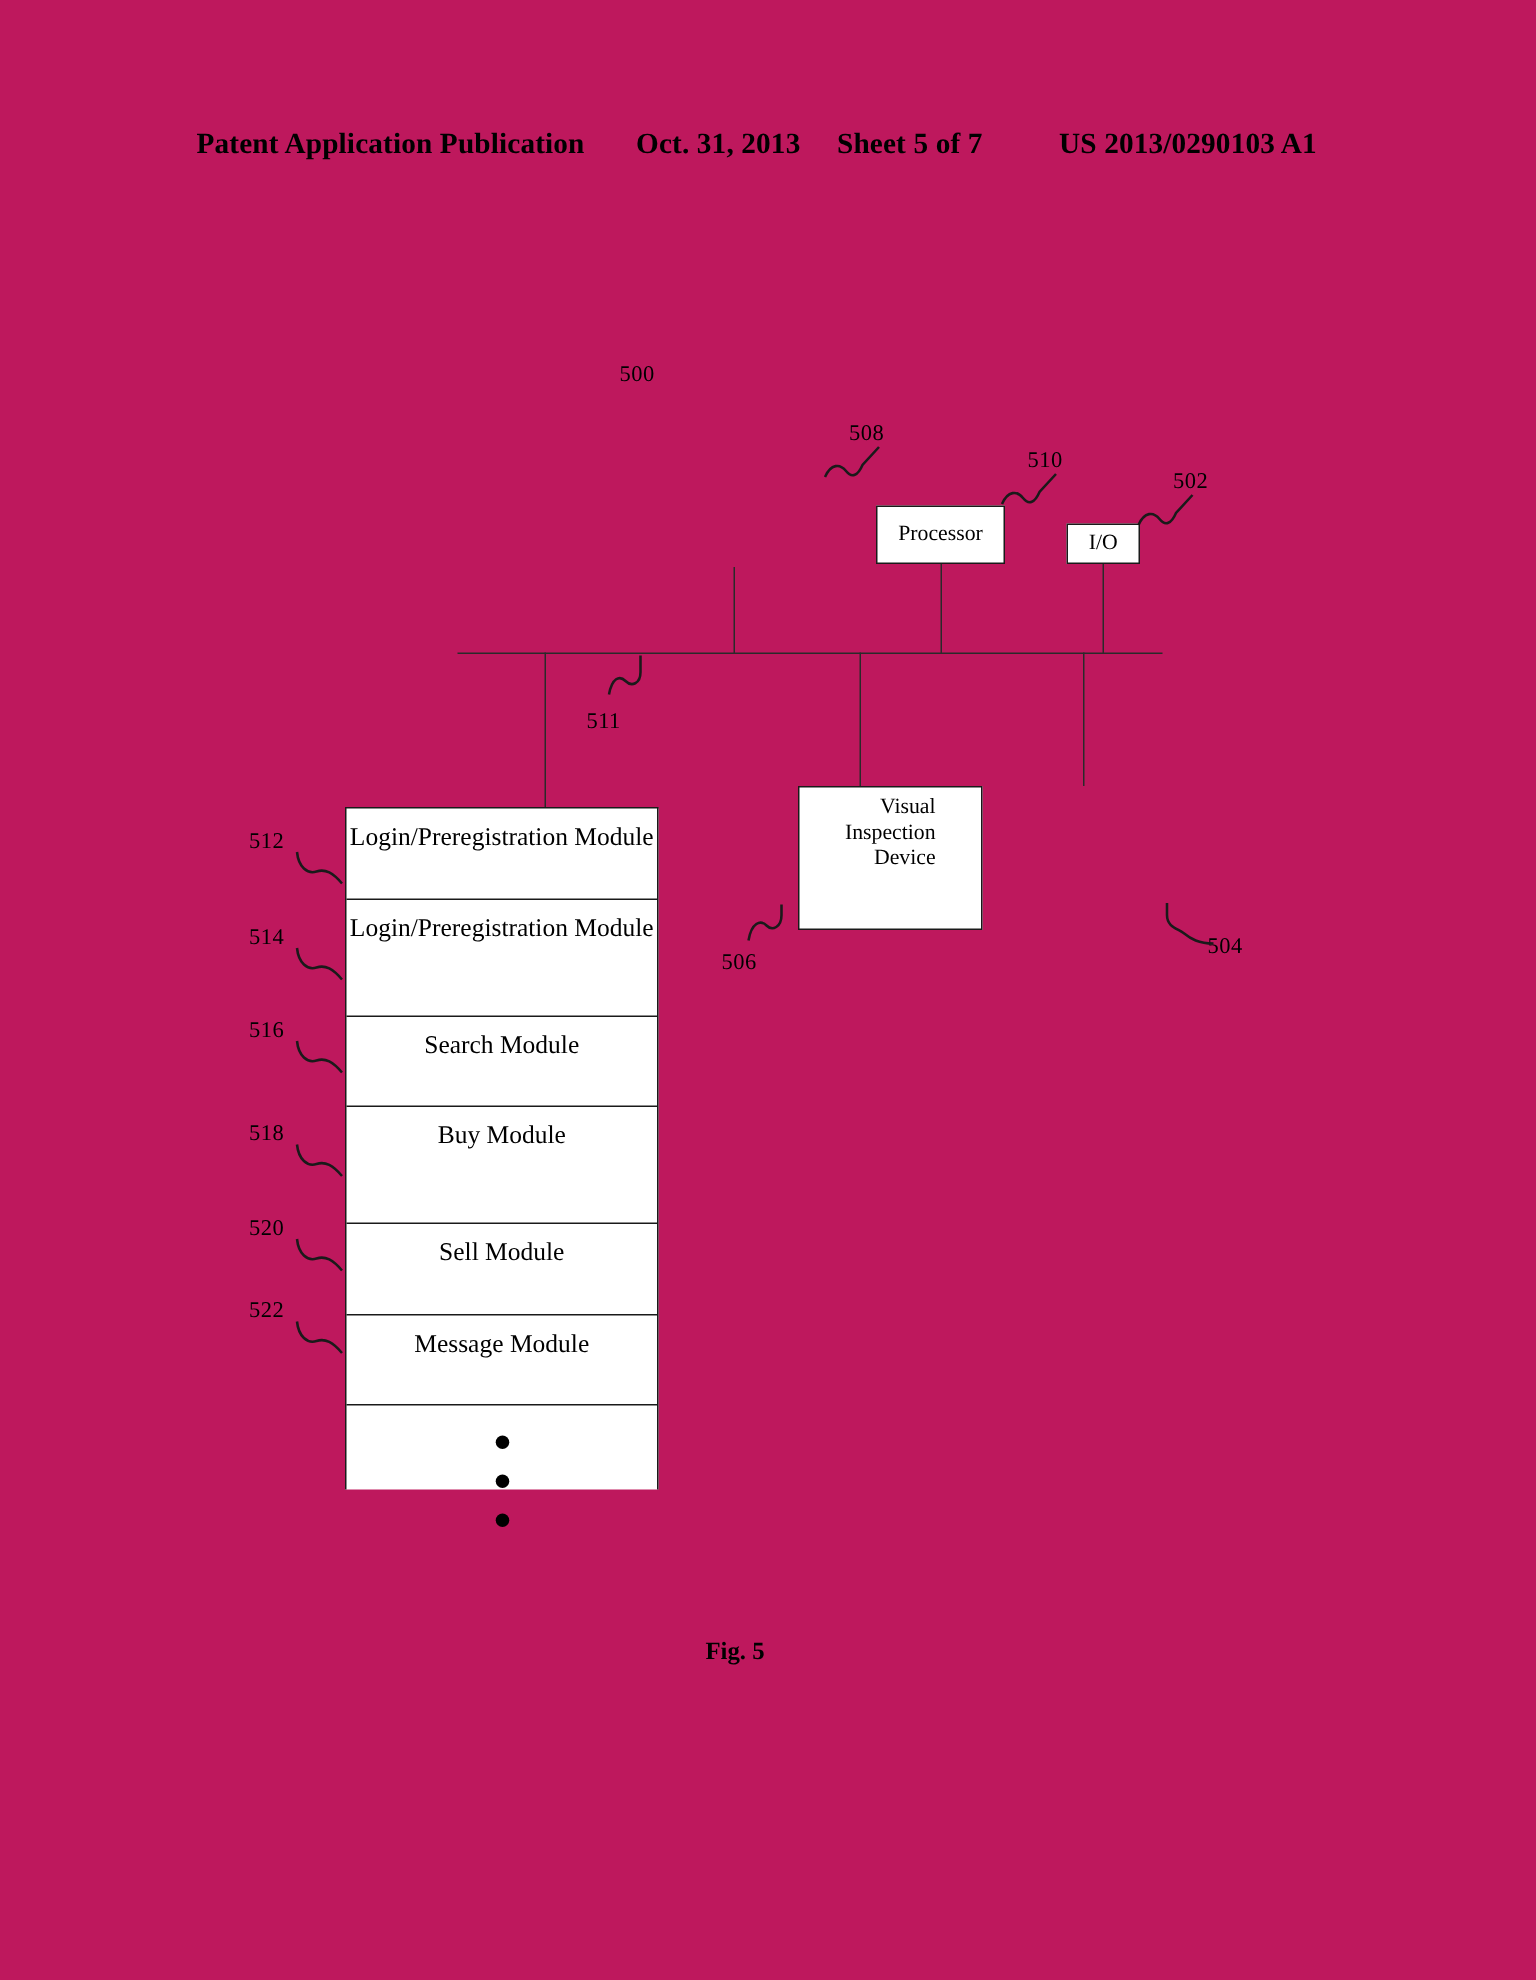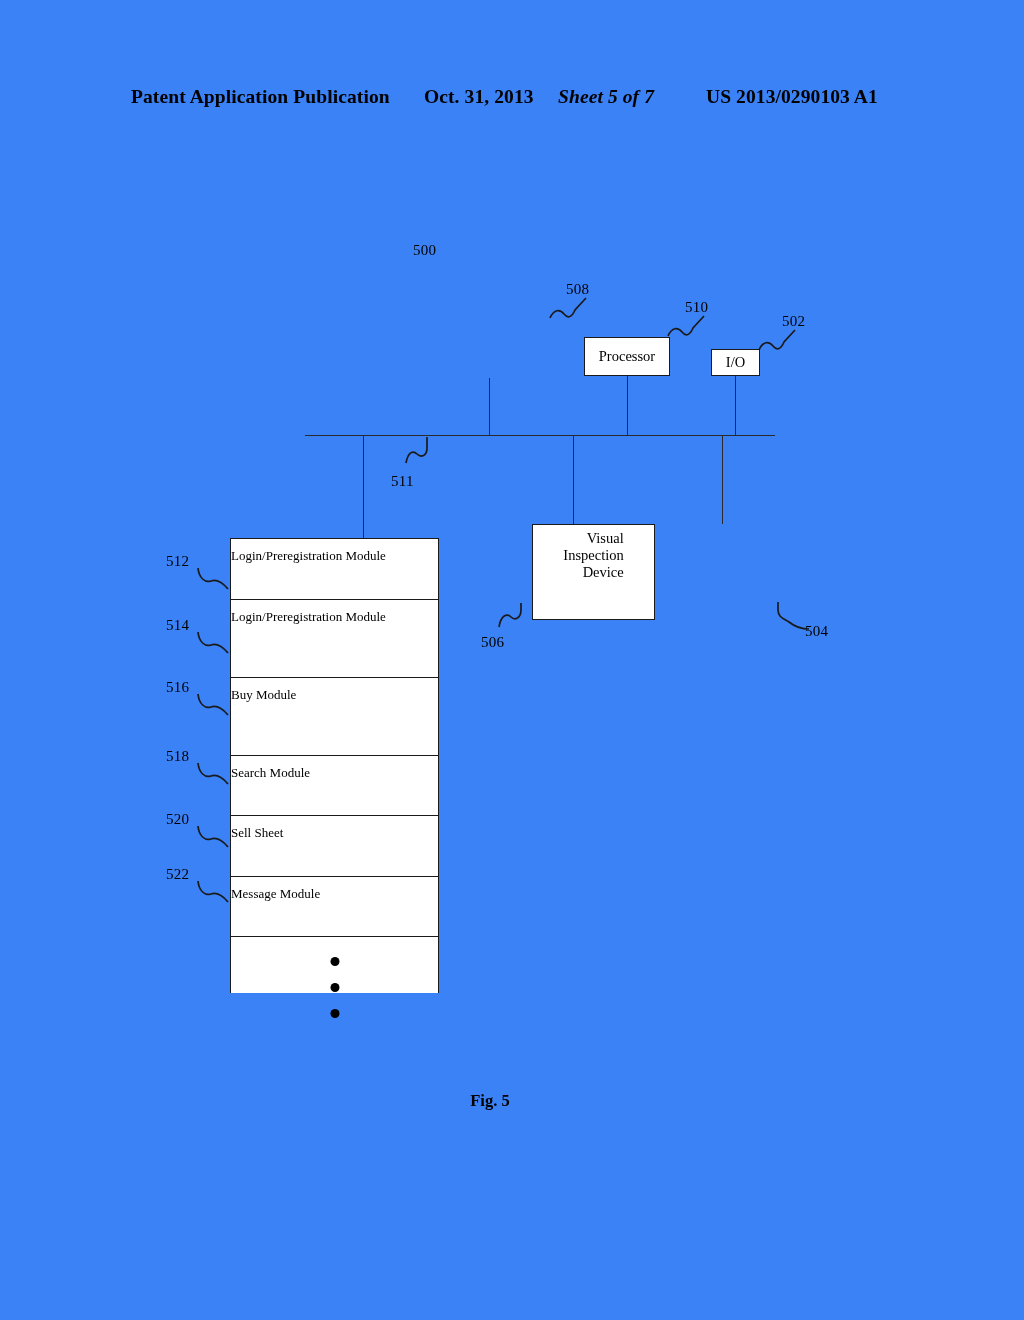--- a/index.html
+++ b/index.html
@@ -9,41 +9,41 @@
     background: #ffffff;
   }
   body {
     font-family: "Liberation Serif", "DejaVu Serif", serif;
     color: #000000;
   }
   #page {
     position: relative;
     width: 1024px;
     height: 1320px;
-    background: #3b82f6;
+    background: #be185d;
     overflow: hidden;
   }
 
   
   #page-header {
     position: absolute;
     left: 0;
     top: 86px;
     width: 1024px;
     height: 30px;
     display: flex;
     align-items: baseline;
     font-weight: bold;
     font-size: 19.5px;
     letter-spacing: 0.1px;
     white-space: nowrap;
   }
   .hdr-pub   { position: absolute; left: 131px; }
   .hdr-date  { position: absolute; left: 424px; }
-  .hdr-sheet { position: absolute; left: 558px; font-style: italic; }
+  .hdr-sheet { position: absolute; left: 558px; }
   .hdr-num   { position: absolute; left: 706px; }
 
   
   #figure {
     position: absolute;
     left: 0;
     top: 0;
     width: 1024px;
     height: 1320px;
   }
@@ -77,21 +77,22 @@
     border-top: 1.6px solid #1a1a1a;
     background: #ffffff;
   }
   .mod-row {
     position: relative;
     box-sizing: border-box;
     height: 60.5px;
     border-bottom: 1.4px solid #1a1a1a;
     display: flex;
     align-items: flex-start;
-    font-size: 13px;
+    justify-content: center;
+    font-size: 17px;
     padding-top: 9px;
   }
   .mod-row.tall { height: 78px; }
   .mod-row.last {
     border-bottom: none;
     height: 93px;
     padding-top: 0;
     display: block;
   }
   .ellipsis-col {
@@ -218,28 +219,28 @@
       <path d="M3,2 L3,10 C3,18 10,19 14,22 C19,26 24,29 34,29"></path>
     </svg>
 
     <div id="module-stack">
       <div class="mod-row">
         <span>Login/Preregistration Module</span>
       </div>
       <div class="mod-row tall">
         <span>Login/Preregistration Module</span>
       </div>
+      <div class="mod-row">
+        <span>Search Module</span>
+      </div>
       <div class="mod-row tall">
         <span>Buy Module</span>
       </div>
       <div class="mod-row">
-        <span>Search Module</span>
-      </div>
-      <div class="mod-row">
-        <span>Sell Sheet</span>
+        <span>Sell Module</span>
       </div>
       <div class="mod-row">
         <span>Message Module</span>
       </div>
       <div class="mod-row last">
         <div class="ellipsis-col" id="ellipsis-dots">
             <div class="dot"></div>
             <div class="dot"></div>
             <div class="dot"></div>
           </div>

